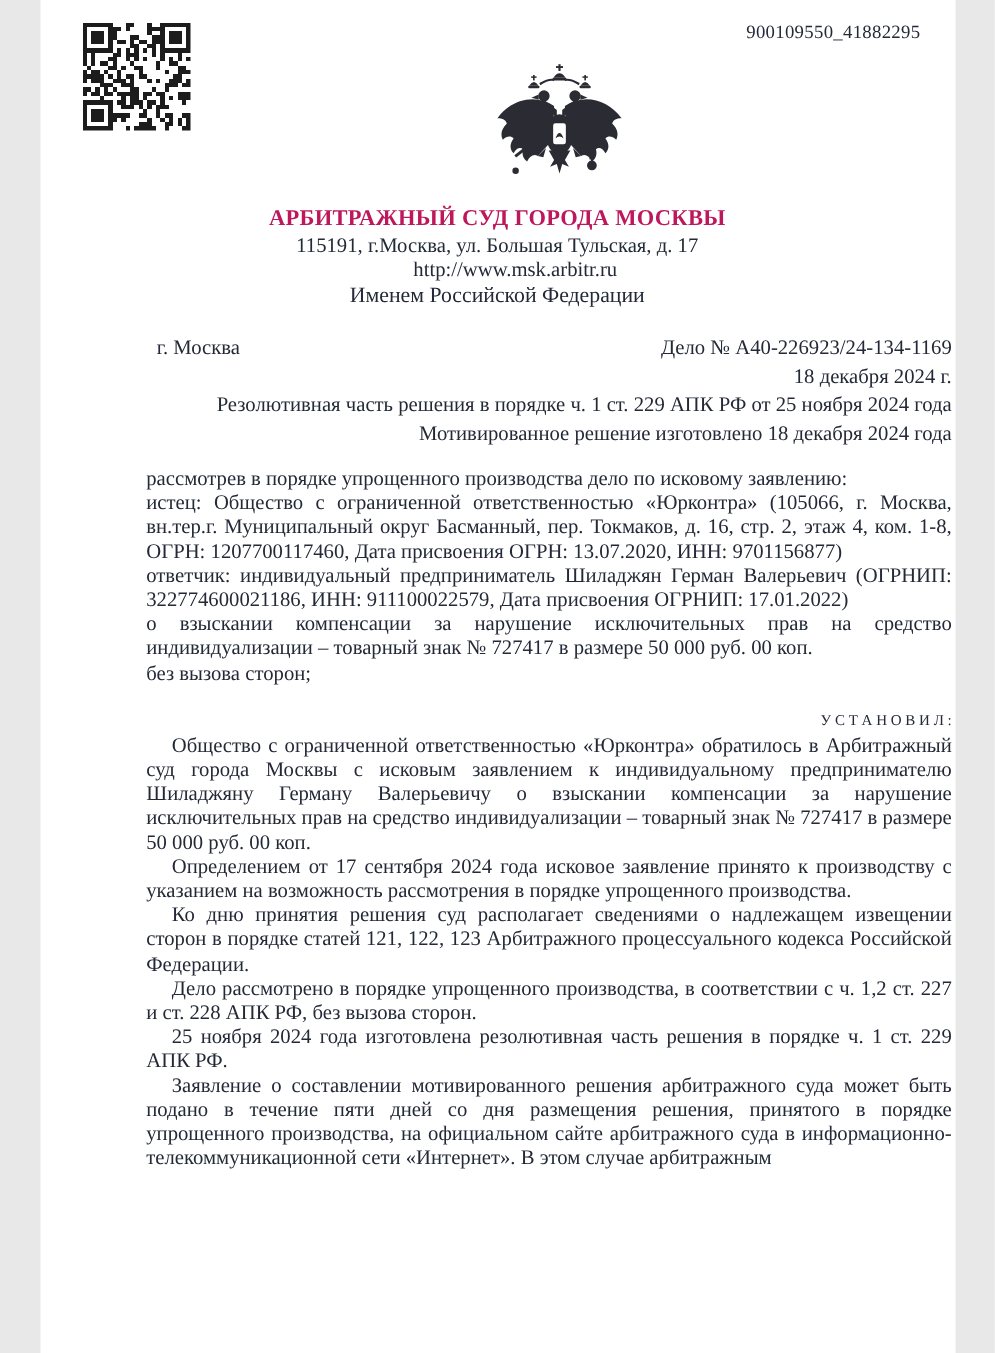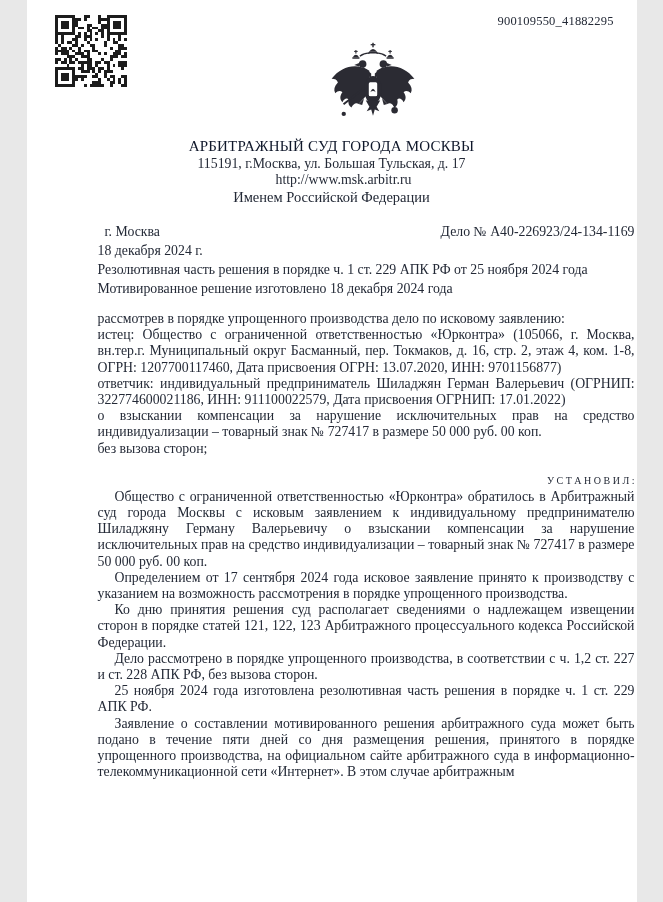--- a/index.html
+++ b/index.html
@@ -27,27 +27,27 @@
     letter-spacing: 0.2px;
   }
   .emblem {
     position: absolute;
     left: 301px; top: 41px;
     width: 90px; height: 90px;
   }
   .emblem svg { width: 100%; height: 100%; }
   
   .header { margin-top: 137px; text-align: center; }
-  .court-name  { font-size: 15px; font-weight: normal; line-height: 18px; letter-spacing: 0.2px; color: #0f172a; }
+  .court-name  { font-size: 15px; font-weight: bold; line-height: 18px; letter-spacing: 0.2px; color: #be185d; }
   .court-address { font-size: 13.8px; line-height: 17px; }
   .court-website { font-size: 13.8px; line-height: 16px; margin-left: 24px; }
   .decision-title { margin-top: 17px; font-size: 15px; line-height: 18px; letter-spacing: 0.6px; }
   .decision-subtitle { font-size: 14.5px; line-height: 18px; }
   
-  .case-block { margin: 16px auto 0 71px; width: 537px; font-size: 13.8px; }
+  .case-block { margin: 16px auto 0 71px; width: 537px; font-size: 13.8px; text-align: right; }
   .case-row { display: flex; justify-content: space-between; line-height: 19px; }
   .case-city { padding-left: 7px; }
   .case-line { line-height: 19px; }
   
   .body-text { margin: 13px auto 0 71px; width: 537px; font-size: 13.8px; }
   .body-text p {
     margin: 0;
     line-height: 16.2px;
     text-align: justify;
   }

